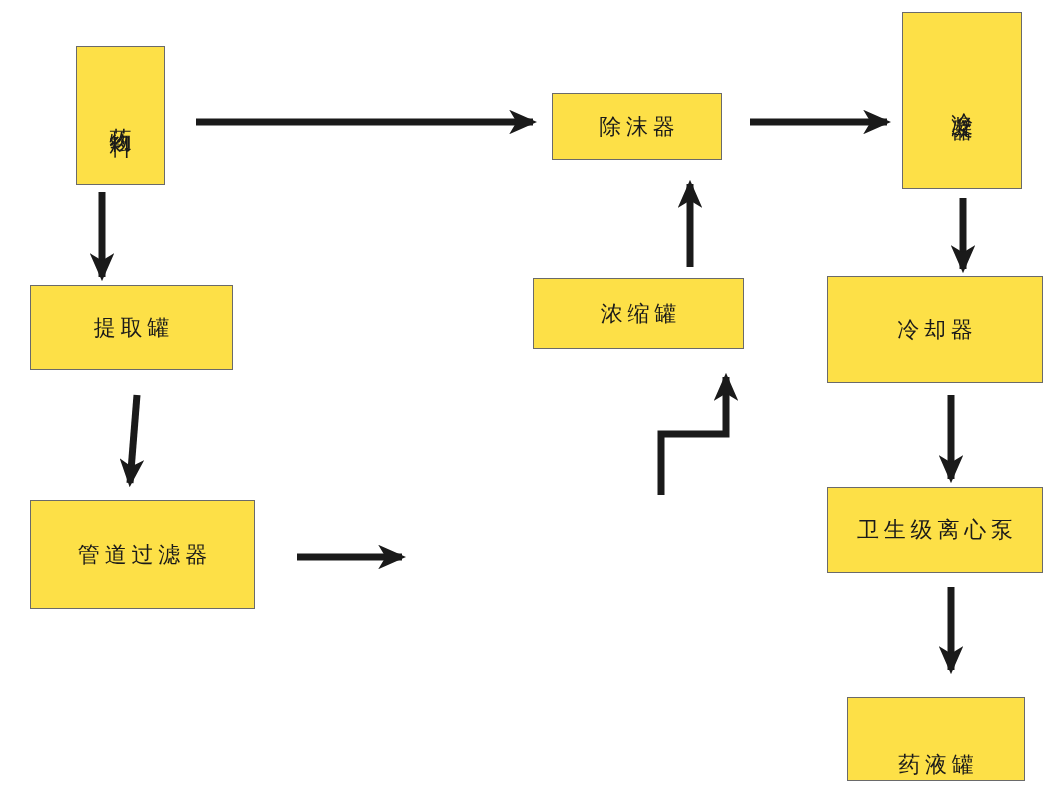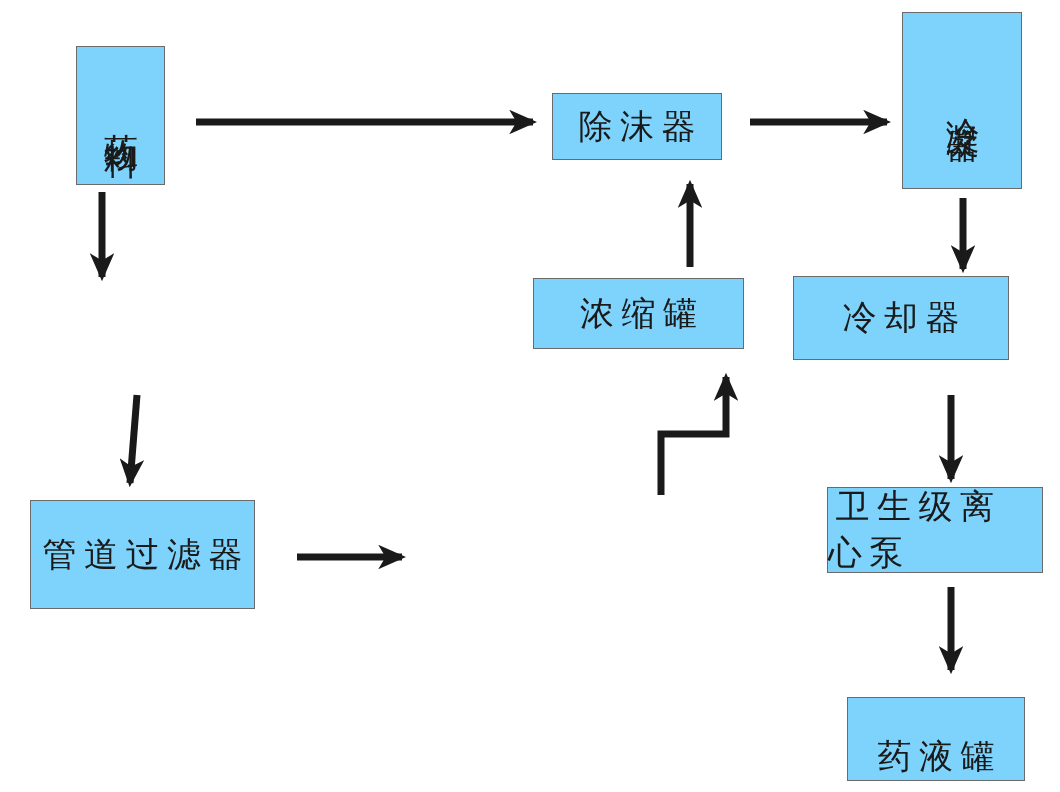--- a/index.html
+++ b/index.html
@@ -25,26 +25,26 @@
   .arrow-layer polyline {
     stroke: #1a1a1a;
     stroke-width: 7;
     fill: none;
   }
   .node {
     position: absolute;
     z-index: 2;
     box-sizing: border-box;
     border: 1.5px solid #6a6a6a;
-    background: #7dd3fc;
+    background: #fde047;
     display: flex;
     align-items: center;
     justify-content: center;
     color: #1a1a1a;
-    font-size: 34px;
+    font-size: 22px;
     letter-spacing: 0.22em;
     text-indent: 0.22em; 
   }
   .node.vertical span {
     writing-mode: vertical-rl;
     text-orientation: upright;
     letter-spacing: 0.18em;
     text-indent: 0;
   }
 </style>
@@ -69,39 +69,42 @@
     <line x1="750" y1="122" x2="887" y2="122" marker-end="url(#ah)"></line>
     <line x1="963" y1="198" x2="963" y2="269" marker-end="url(#ah)"></line>
     <line x1="951" y1="395" x2="951" y2="479" marker-end="url(#ah)"></line>
     <line x1="951" y1="587" x2="951" y2="670" marker-end="url(#ah)"></line>
   </svg>
 
   <div class="node vertical" style="left:76px; top:46px; width:89px; height:139px;">
     <span>药物料</span>
   </div>
 
+  <div class="node" style="left:30px; top:285px; width:203px; height:85px;">
+    <span>提取罐</span>
+  </div>
 
   <div class="node" style="left:30px; top:500px; width:225px; height:109px;justify-content:center;">
     <span>管道过滤器</span>
   </div>
 
 
   <div class="node" style="left:533px; top:278px; width:211px; height:71px;">
     <span>浓缩罐</span>
   </div>
 
   <div class="node" style="left:552px; top:93px; width:170px; height:67px;">
     <span>除沫器</span>
   </div>
 
   <div class="node vertical" style="left:902px; top:12px; width:120px; height:177px;">
     <span>冷凝器</span>
   </div>
 
-  <div class="node" style="left:793px; top:276px; width:216px; height:84px;">
+  <div class="node" style="left:827px; top:276px; width:216px; height:107px;">
     <span>冷却器</span>
   </div>
 
   <div class="node" style="left:827px; top:487px; width:216px; height:86px;">
     <span>卫生级离心泵</span>
   </div>
 
   <div class="node" style="left:847px; top:697px; width:178px; height:84px;align-items:flex-end;">
     <span>药液罐</span>
   </div>

